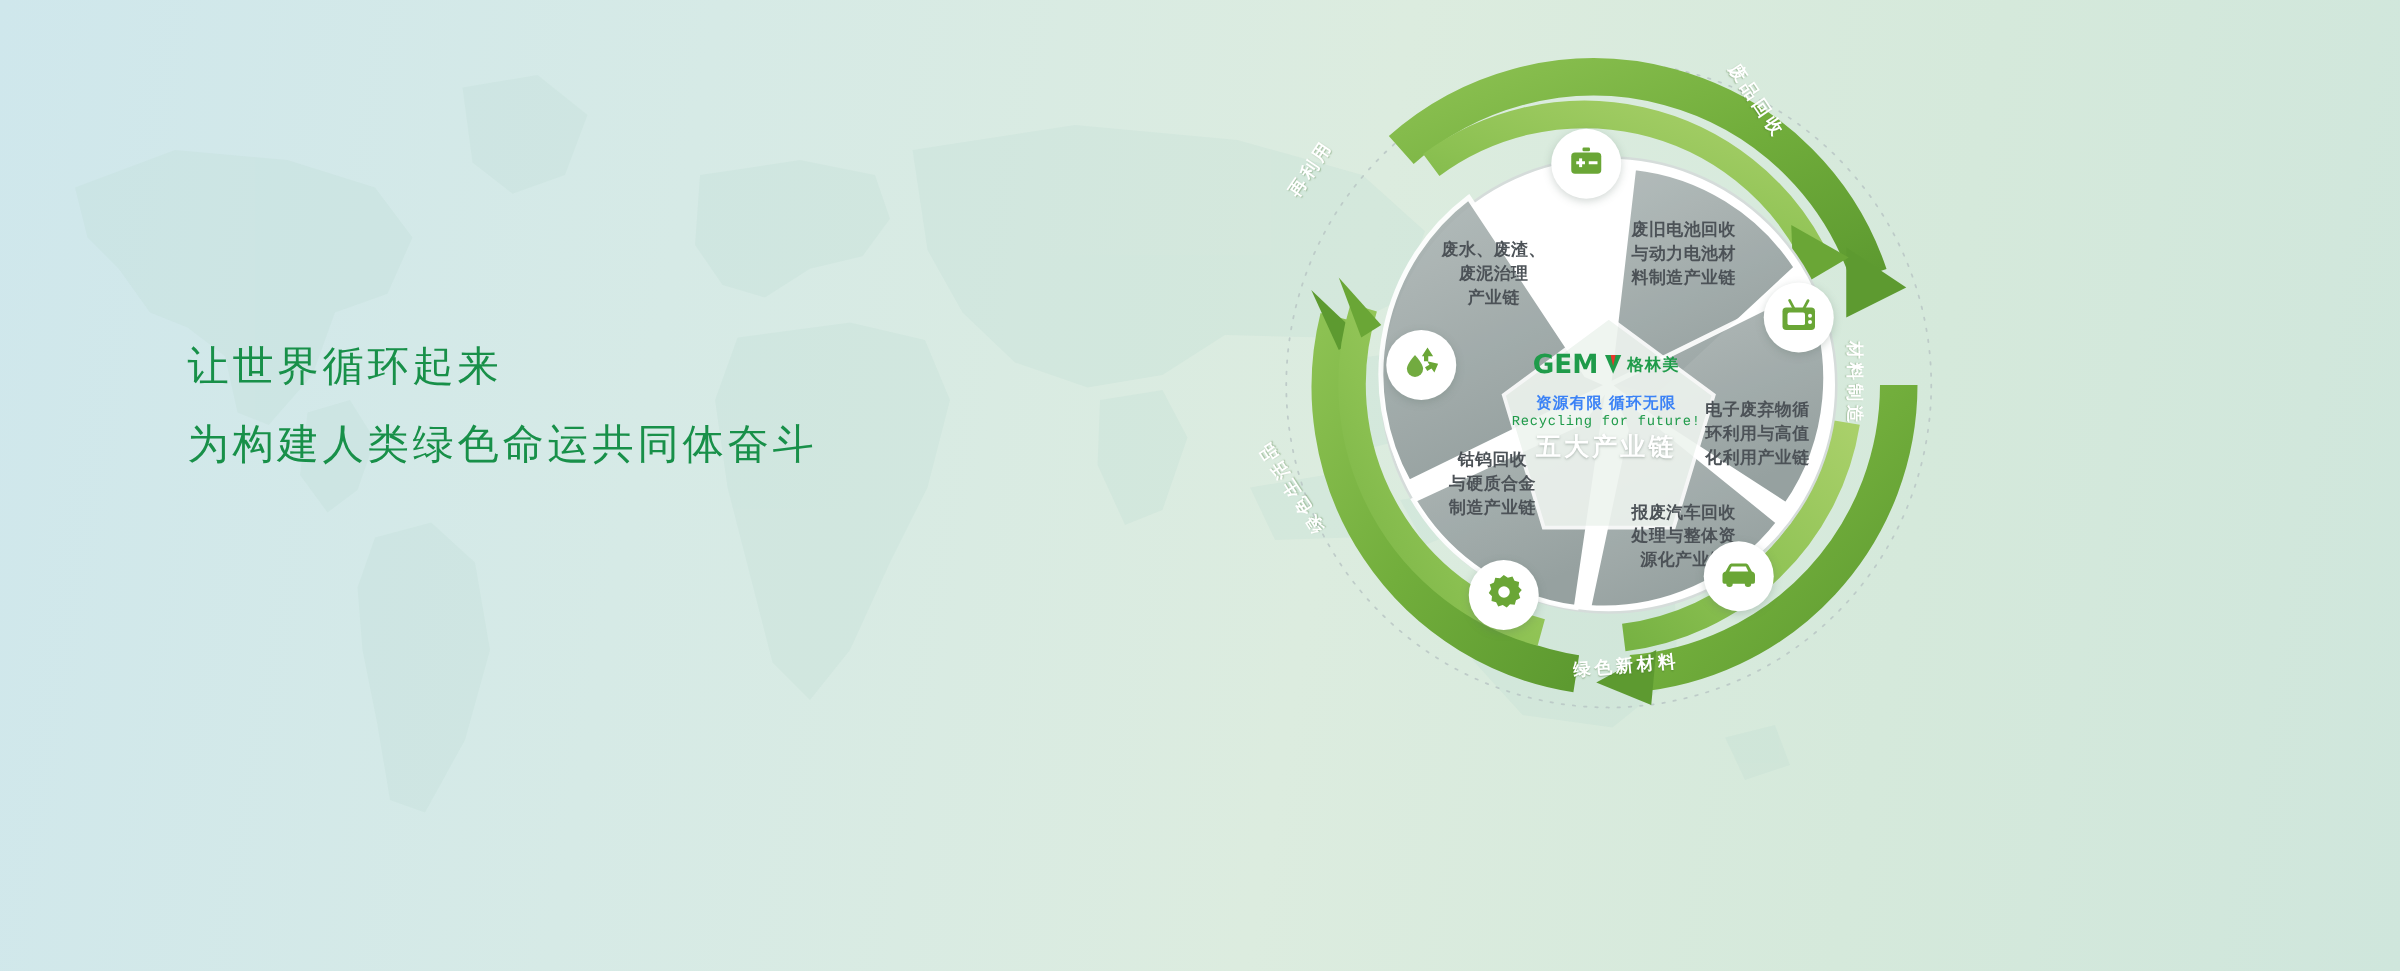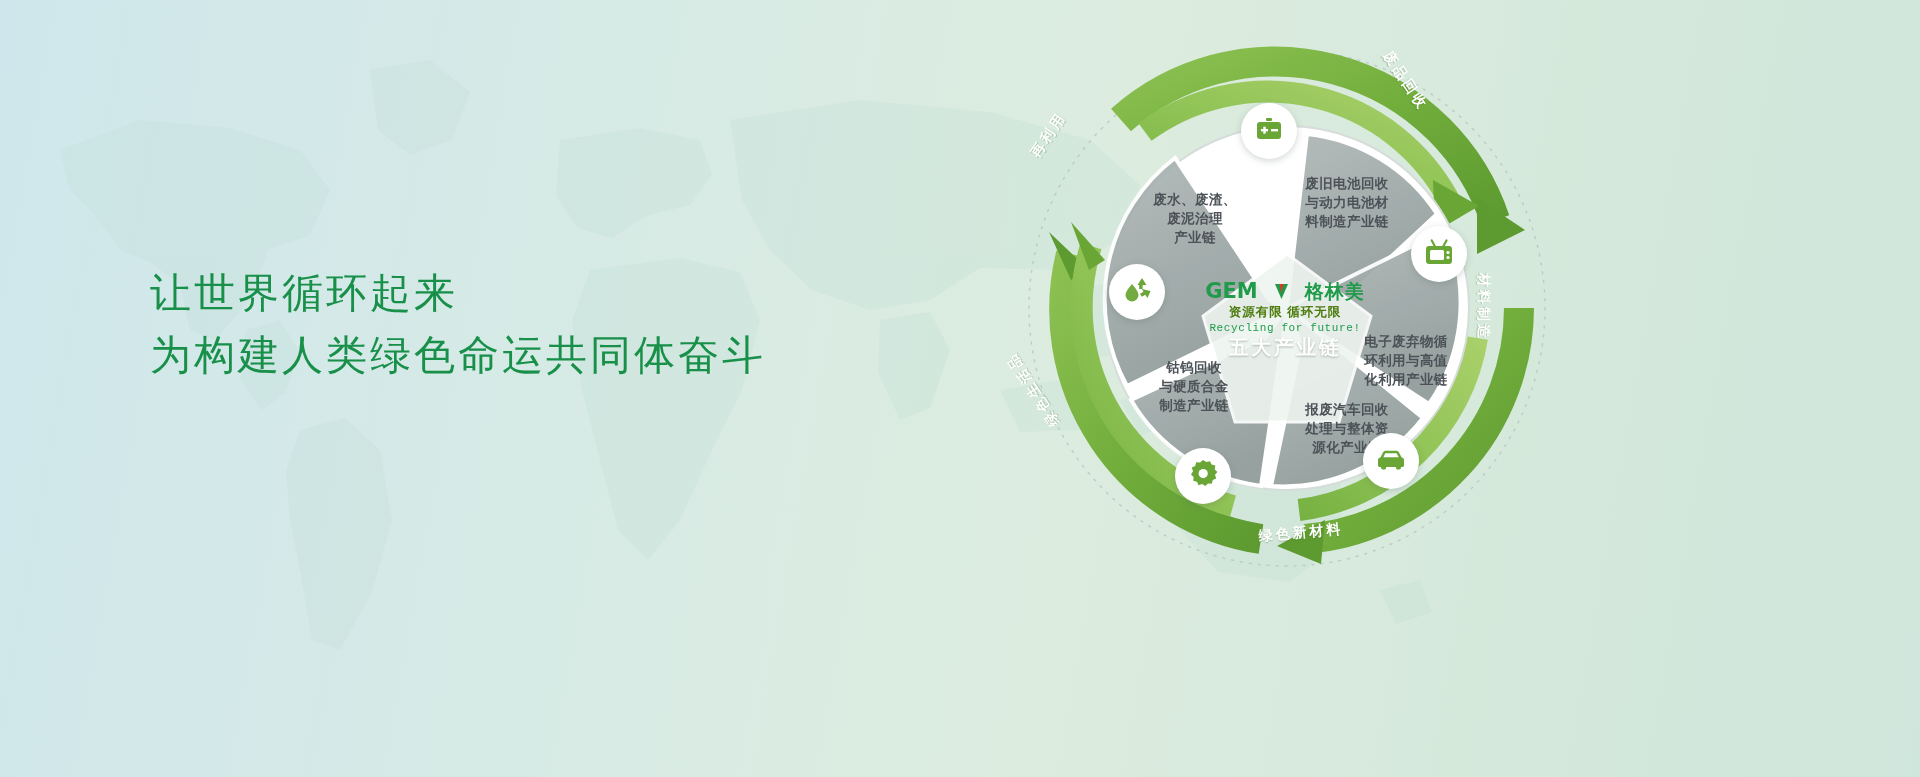--- a/index.html
+++ b/index.html
@@ -10,46 +10,46 @@
     position:relative;
   }
 
   
   .worldmap{position:absolute;inset:0;opacity:.40;pointer-events:none;}
   .worldmap svg{width:100%;height:100%;display:block;}
 
   
   .slogan{position:absolute;left:150px;top:262px;z-index:6;}
   .slogan .line{
-    color:#189049;font-size:41px;line-height:62px;letter-spacing:3px;font-weight:500;
+    color:#189049;font-size:33px;line-height:62px;letter-spacing:3px;font-weight:500;
     white-space:nowrap;
   }
 
   
   .diagram{position:absolute;left:1025px;top:8px;width:540px;height:600px;z-index:5;}
   .diagram svg{position:absolute;left:0;top:0;width:540px;height:600px;overflow:visible;}
 
   
   .lbl{position:absolute;color:#4c5257;font-size:13.5px;line-height:19px;
        text-align:center;letter-spacing:.4px;font-weight:bold;white-space:pre-line;}
 
   .lbl-waste   {left:110px;top:182px;width:120px;}
   .lbl-battery {left:262px;top:166px;width:120px;}
-  .lbl-ewaste  {left:322px;top:324px;width:118px;}
+  .lbl-ewaste  {left:322px;top:310px;width:118px;}
   .lbl-car     {left:262px;top:392px;width:120px;}
   .lbl-cobalt  {left:110px;top:350px;width:118px;}
 
   
   .centerbox{position:absolute;left:160px;top:272px;width:200px;text-align:center;}
-  .gemline{display:flex;align-items:center;justify-content:center;gap:17px;height:22px;}
+  .gemline{display:flex;align-items:center;justify-content:center;gap:5px;height:22px;}
   .gem-word{font-family:"DejaVu Sans",sans-serif;font-weight:bold;font-size:21px;
             color:#1f9b4a;letter-spacing:0px;line-height:21px;}
   .gem-mark{display:inline-block;width:13px;height:15px;position:relative;}
-  .gem-cn{font-size:19px;font-weight:bold;color:#1f9b4a;letter-spacing:1px;line-height:21px;}
-  .gem-sub{font-size:12.5px;color:#4d7c0f;font-weight:bold;letter-spacing:1px;margin-top:2px;}
+  .gem-cn{font-size:13px;font-weight:bold;color:#1f9b4a;letter-spacing:1px;line-height:21px;}
+  .gem-sub{font-size:12.5px;color:#3b82f6;font-weight:bold;letter-spacing:1px;margin-top:12px;}
   .gem-en{font-family:Liberation Mono, monospace;font-size:11px;color:#1f9b4a;
           letter-spacing:.6px;margin-top:1px;}
   .gem-five{font-size:20px;font-weight:bold;color:#ffffff;letter-spacing:2.5px;
             text-shadow:0 1px 2px rgba(120,135,125,.55);}
 
   
   .ringtxt{position:absolute;color:#ffffff;font-size:14px;font-weight:bold;letter-spacing:3px;
            white-space:nowrap;text-shadow:0 1px 1px rgba(60,110,40,.35);}
   .rt-reuse  {left:-46px;top:118px;transform:rotate(-56deg);width:140px;text-align:center;}
   .rt-recycle{left:310px;top:64px;transform:rotate(56deg);width:140px;text-align:center;}

